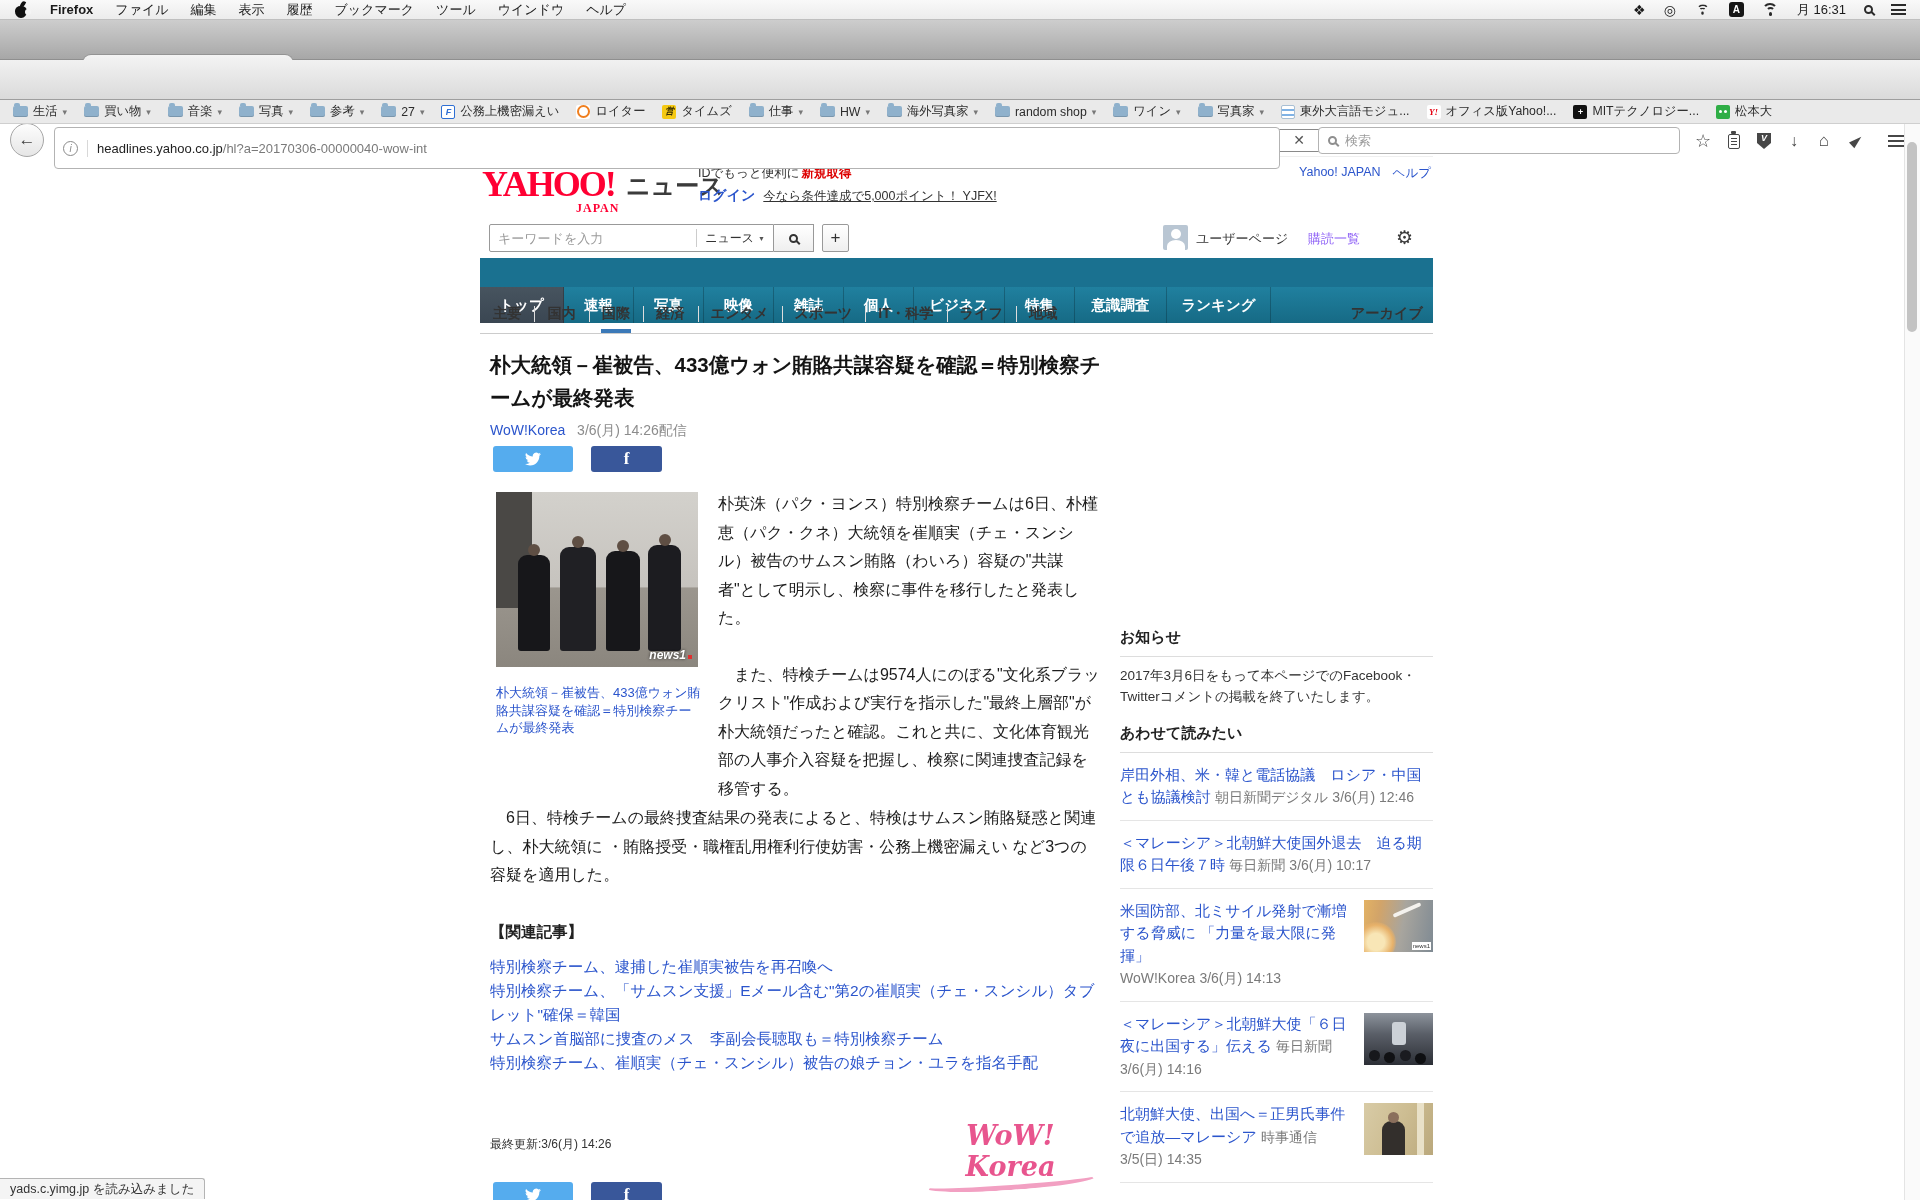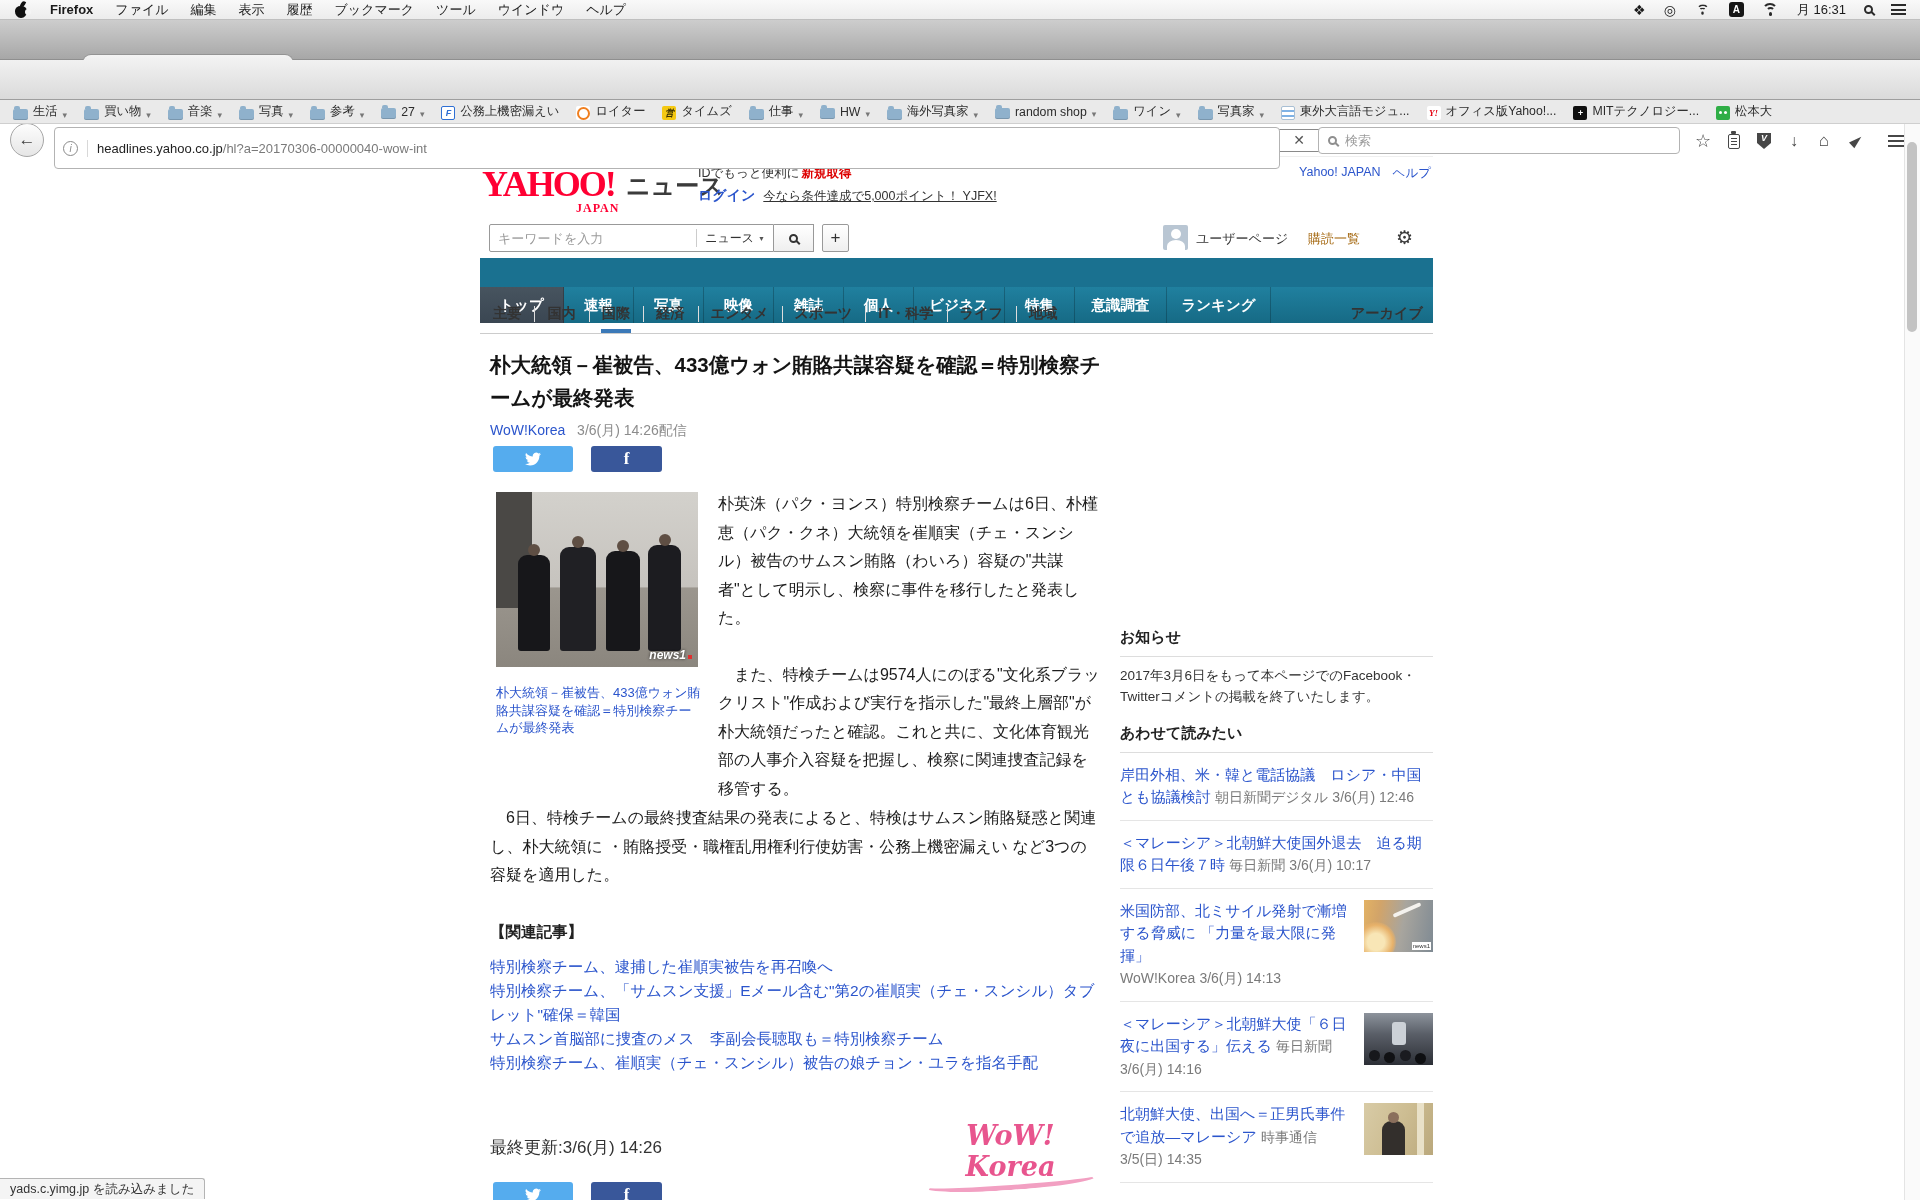--- a/index.html
+++ b/index.html
@@ -81,21 +81,21 @@
 .ic-down::before { content:"↓"; font-size:16px; font-weight:bold; }
 .ic-home::before { content:"⌂"; font-size:17px; }
 .send { width:0; height:0; border-left:13px solid #474747; border-top:4.5px solid transparent; border-bottom:4.5px solid transparent; transform:rotate(-42deg); }
 .burger { width:16px; height:12px; border-top:2.5px solid #474747; border-bottom:2.5px solid #474747; position:relative; }
 .burger::before { content:""; position:absolute; left:0; right:0; top:50%; margin-top:-1.25px; height:2.5px; background:#474747; }
 
 
 .bmbar { position:absolute; top:100px; left:0; width:1920px; height:24px; background:#eaeaea;
   border-bottom:1px solid #cfcfcf; display:flex; align-items:center; padding:0 13px; gap:17px;
   font-size:12.3px; color:#2c2c2c; z-index:40; white-space:nowrap; }
-.bm { display:inline-flex; align-items:flex-end; gap:5px; }
+.bm { display:inline-flex; align-items:center; gap:5px; }
 .bm.folder::after { content:"▾"; font-size:9px; color:#787878; }
 .fold { width:15px; height:11px; background:#8fb1cc; border-radius:2px; position:relative; display:inline-block; box-shadow:inset 0 -1px 0 rgba(0,0,0,.15); }
 .fold::before { content:""; position:absolute; top:-3px; left:1px; width:6px; height:3px; background:#8fb1cc; border-radius:2px 2px 0 0; }
 .fav { width:14px; height:14px; display:inline-flex; align-items:center; justify-content:center; font-size:9px; font-weight:bold; border-radius:2px; flex-shrink:0; }
 .fav-fileposts { background:#fff; border:1px solid #2e6fd4; color:#2e6fd4; }
 .fav-fileposts::before { content:"F"; }
 .fav-reuters { background:#fff; position:relative; }
 .fav-reuters::before { content:""; width:9px; height:9px; border:2.5px solid #f07f1f; border-radius:50%; }
 .fav-times { background:#f5c913; color:#3a3000; }
 .fav-times::before { content:"営"; font-size:9px; }
@@ -134,21 +134,21 @@
 .kwinput input::placeholder { color:#9b9b9b; }
 .kwcat { border-left:1px solid #ccc; padding:0 8px; font-size:12px; color:#333; display:flex; align-items:center; gap:4px; height:18px; }
 .kwcat::after { content:"▼"; font-size:7px; color:#555; }
 .kwbtn { position:absolute; left:294px; top:4px; width:40px; height:28px; border:1px solid #999; border-left:none; background:linear-gradient(#fff,#efefef); display:flex; align-items:center; justify-content:center; color:#333; }
 .plusbtn { position:absolute; left:342px; top:4px; width:27px; height:28px; border:1px solid #999; border-radius:2px; background:linear-gradient(#fff,#efefef); display:flex; align-items:center; justify-content:center; color:#333; font-size:17px; }
 .plusbtn::before { content:"+"; }
 .avatar { position:absolute; left:683px; top:5px; width:25px; height:25px; background:#b9c6d3; border-radius:2px; position:absolute; overflow:hidden; }
 .avatar::before { content:""; position:absolute; left:7.5px; top:4px; width:10px; height:10px; border-radius:50%; background:#fff; }
 .avatar::after { content:""; position:absolute; left:3.5px; top:15px; width:18px; height:12px; border-radius:50% 50% 0 0; background:#fff; }
 .userpage { position:absolute; left:716px; top:10px; font-size:13px; color:#333; }
-.subsc { position:absolute; left:828px; top:10px; font-size:13px; color:#a16207; }
+.subsc { position:absolute; left:828px; top:10px; font-size:13px; color:#8b5cf6; }
 .gear { position:absolute; left:916px; top:6px; font-size:19px; color:#3a3a3a; }
 .gear::before { content:"⚙"; }
 
 .nav { position:absolute; left:480px; top:134px; width:953px; height:36px; display:flex; background:#1a7190; }
 .nav div { height:36px; line-height:36px; text-align:center; color:#fff; font-size:14.5px; font-weight:bold;
   background:linear-gradient(#20809f,#166a85); border-right:1px solid rgba(0,0,0,.22);margin-top:29px; }
 .nav div.active { background:linear-gradient(#47545f,#3a4652); }
 .nav div:nth-child(1){width:84px} .nav div:nth-child(2){width:70px} .nav div:nth-child(3){width:70px}
 .nav div:nth-child(4){width:70px} .nav div:nth-child(5){width:70px} .nav div:nth-child(6){width:70px}
 .nav div:nth-child(7){width:91px} .nav div:nth-child(8){width:70px} .nav div:nth-child(9){width:92px}
@@ -182,21 +182,21 @@
 .wm { position:absolute; right:6px; bottom:5px; color:#fff; font-weight:bold; font-style:italic; font-size:12px; text-shadow:0 0 3px rgba(0,0,0,.7); }
 .wm::after { content:""; display:inline-block; width:4px; height:4px; background:#e03030; margin-left:2px; }
 .a-caption { position:absolute; left:496px; top:560px; width:206px; font-size:13px; line-height:17.5px; color:#2b55cc; }
 
 .a-bodycol { position:absolute; left:718px; top:366px; width:382px; font-size:16px; line-height:28.5px; color:#1c1c1c; }
 .a-bodycol p + p { margin-top:28px; }
 .a-para3 { position:absolute; left:490px; top:680px; width:612px; font-size:16px; line-height:28.5px; color:#1c1c1c; }
 .a-related { position:absolute; left:490px; top:798px; width:615px; }
 .a-related h3 { font-size:15.5px; color:#222; margin-bottom:12px; }
 .a-related a { display:block; font-size:15.5px; line-height:24px; }
-.a-updated { position:absolute; left:490px; top:1012px; font-size:17px; color:#333; }
+.a-updated { position:absolute; left:490px; top:1012px; font-size:12px; color:#333; }
 .brand { position:absolute; left:918px; top:996px; width:185px; text-align:center; }
 .brand .txt { font-family:"DejaVu Serif","Liberation Serif",serif; font-style:italic; font-weight:bold; font-size:27px; color:#e8558e; }
 .brand .sw { width:172px; height:16px; border:3px solid transparent; border-bottom:5px solid #f2a0c2; border-radius:50%; margin:-8px auto 0; transform:rotate(-4deg); }
 
 
 .sidebar { position:absolute; left:1120px; top:504px; width:313px; }
 .sb-h { font-size:15px; font-weight:bold; color:#222; padding-bottom:9px; border-bottom:1px solid #ddd; }
 .sb-notice { font-size:13.5px; line-height:1.55; color:#333; padding:9px 0 16px; }
 .sb-item { padding:11px 0; border-bottom:1px solid #e5e5e5; font-size:15px; line-height:1.5; }
 .sb-item .src { color:#7a7a7a; font-size:14px; }

